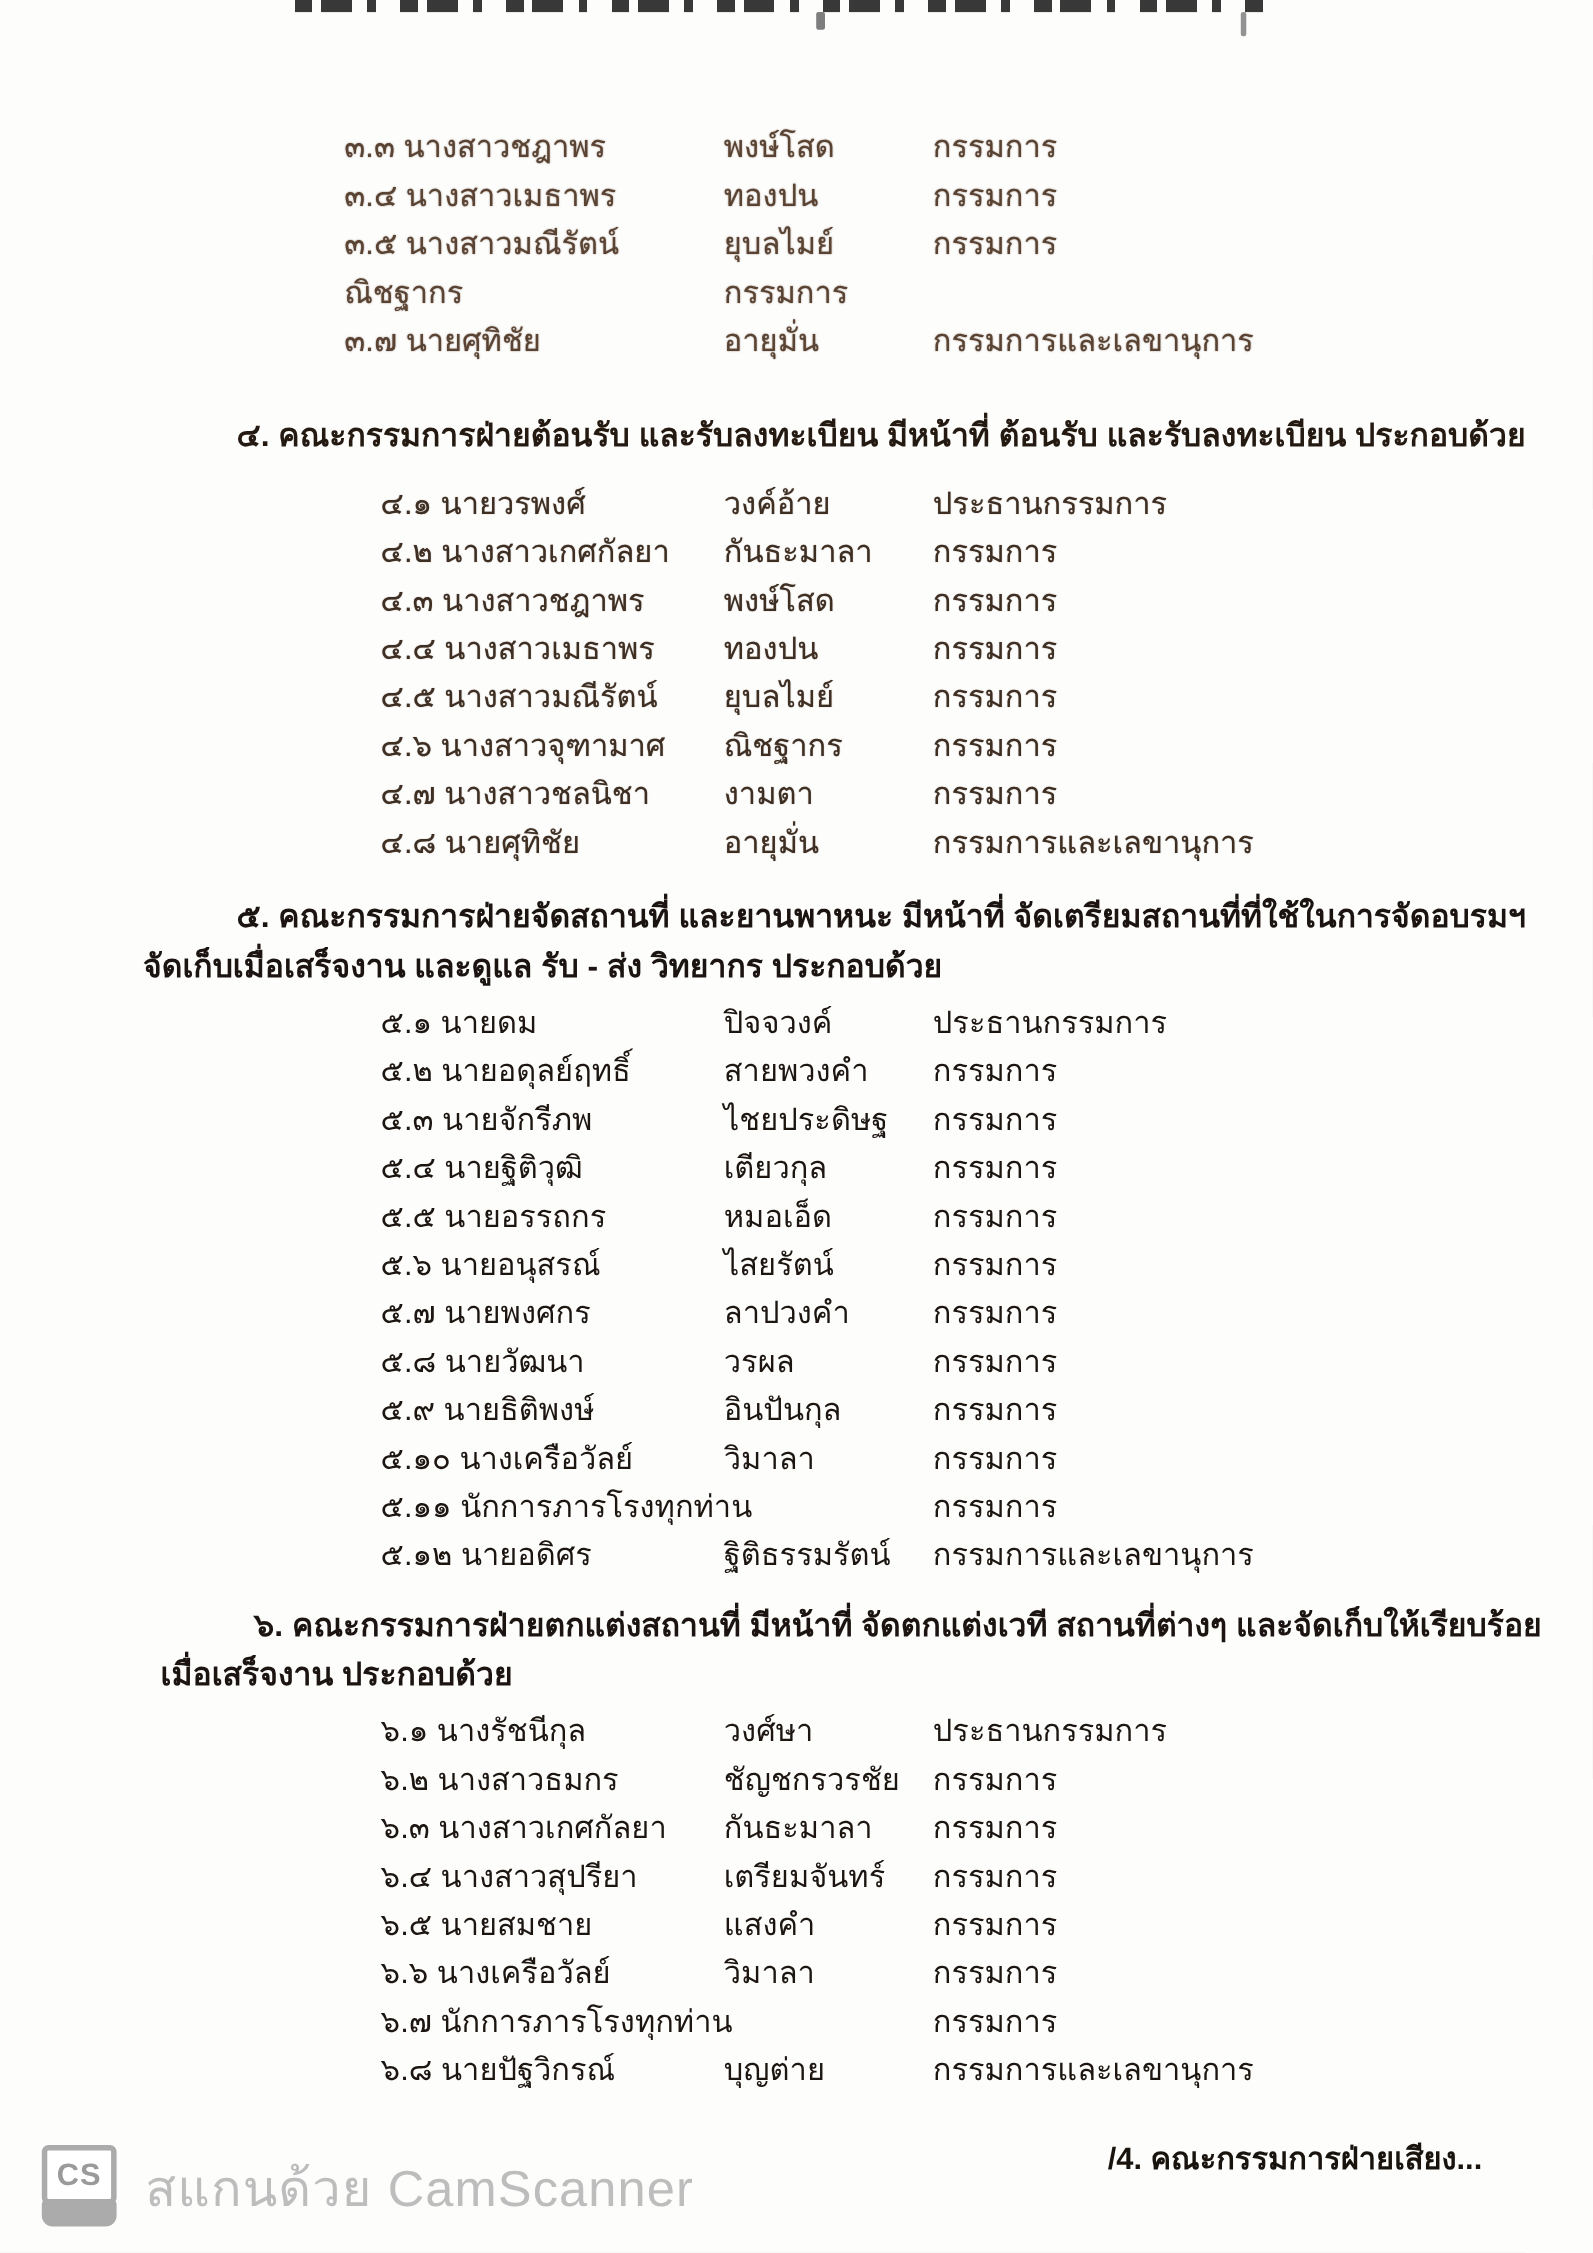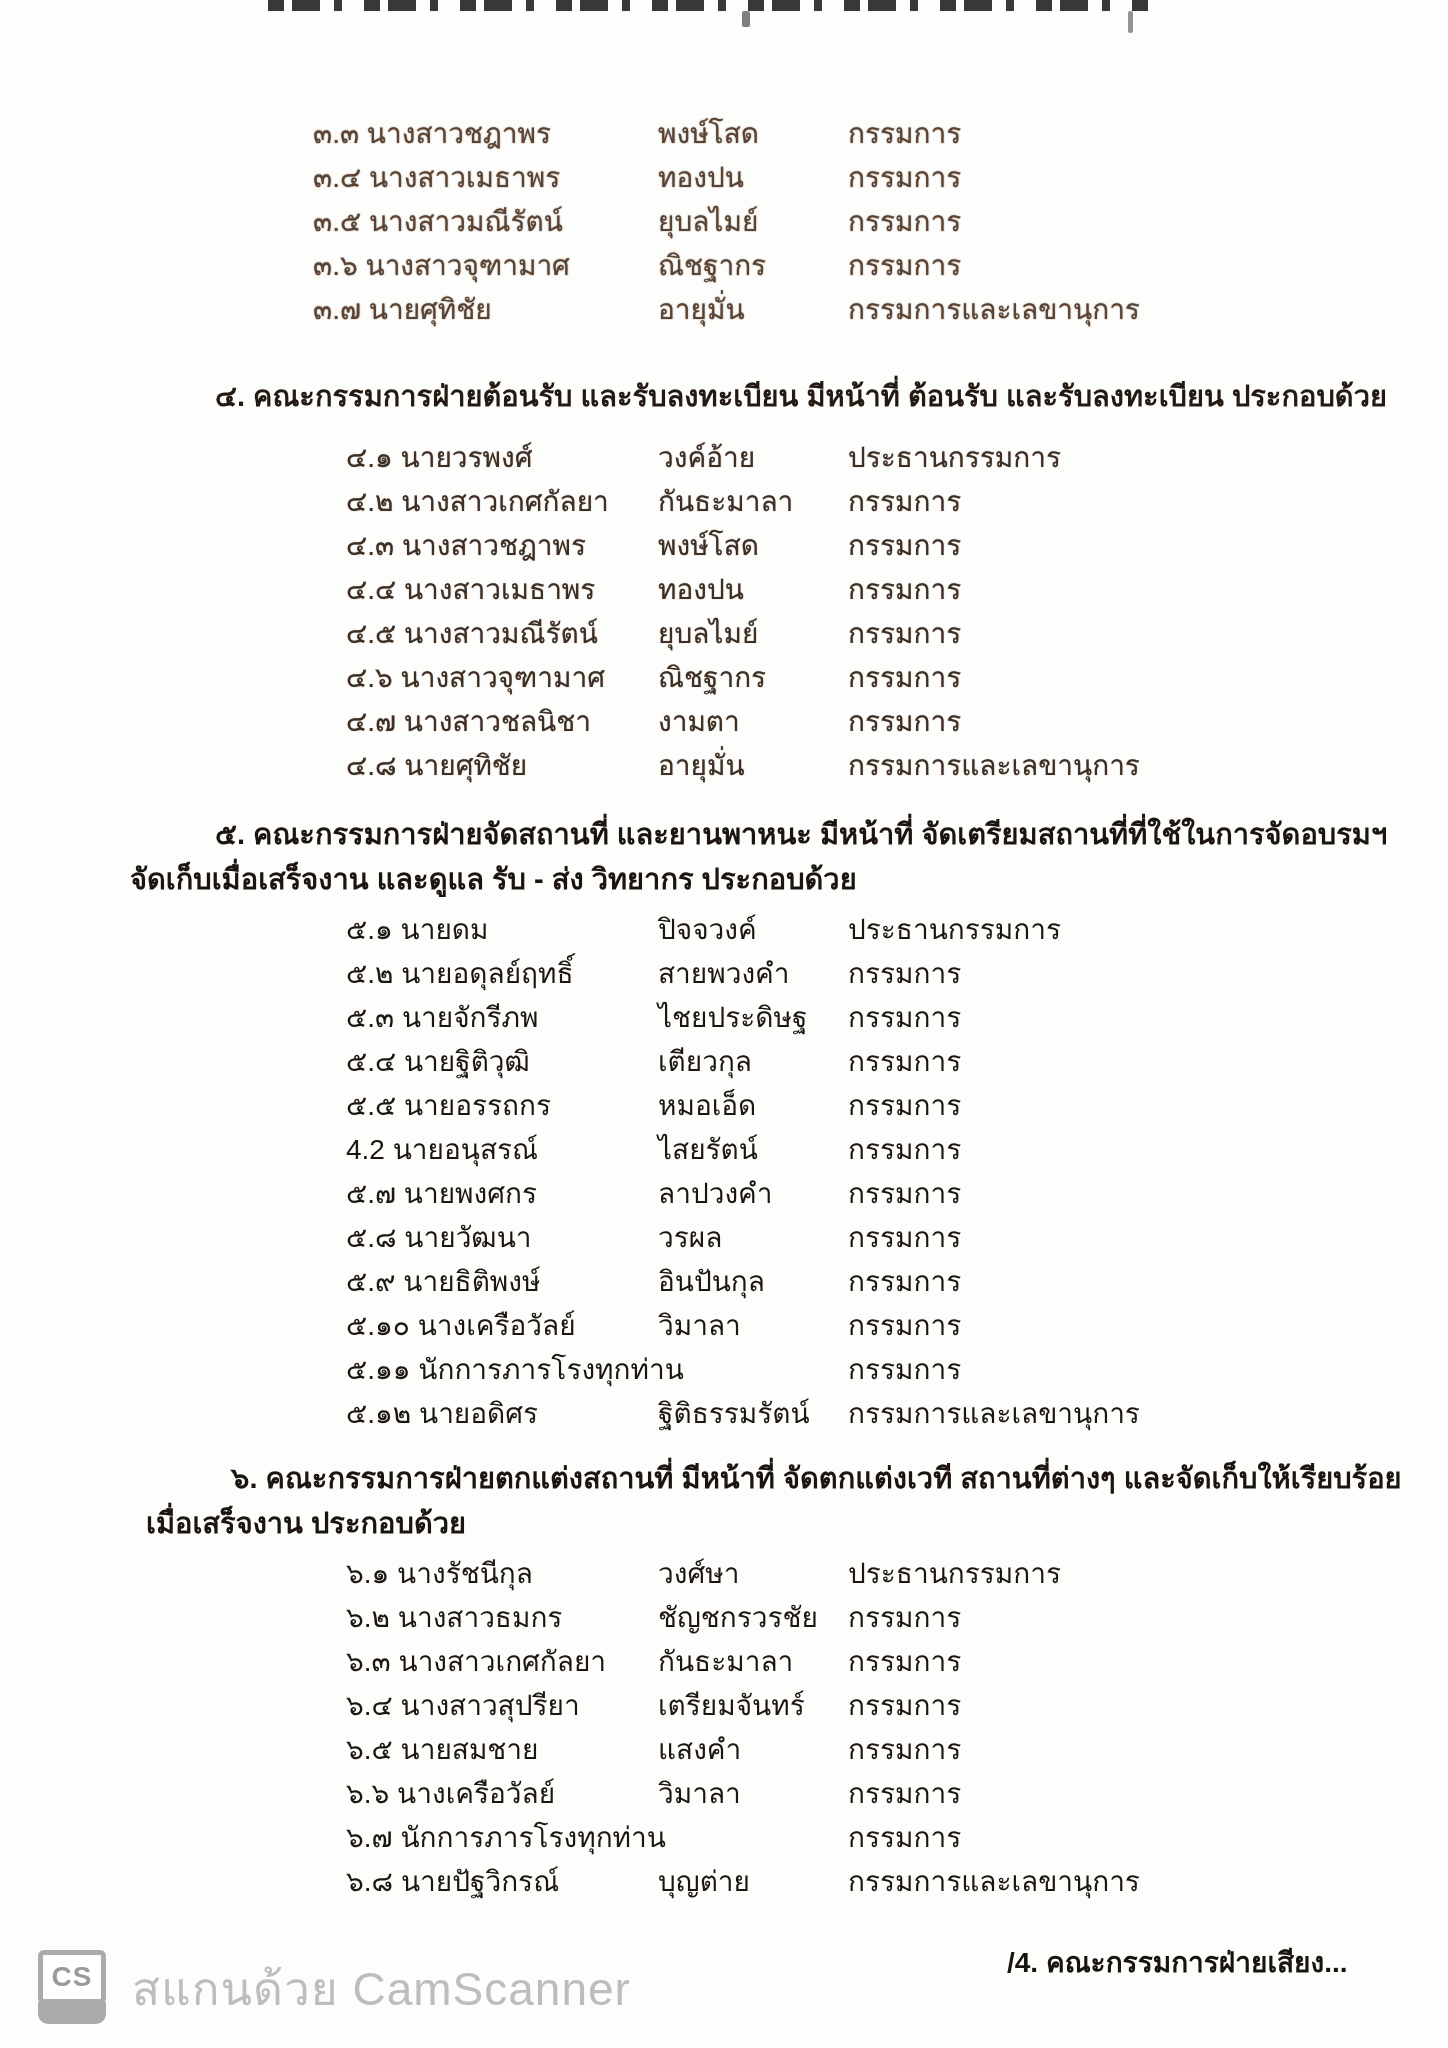--- a/index.html
+++ b/index.html
@@ -103,21 +103,20 @@
           <span class="cell c-name"><span>๓.๔</span> <span>นางสาวเมธาพร</span></span>
           <span class="cell c-surname">ทองปน</span>
           <span class="cell c-role">กรรมการ</span>
         </div>
         <div class="row">
           <span class="cell c-name"><span>๓.๕</span> <span>นางสาวมณีรัตน์</span></span>
           <span class="cell c-surname">ยุบลไมย์</span>
           <span class="cell c-role">กรรมการ</span>
         </div>
         <div class="row">
-          <span class="cell c-name"><span>๓.๖</span> <span>นางสาวจุฑามาศ</span></span>
           <span class="cell c-surname">ณิชฐากร</span>
           <span class="cell c-role">กรรมการ</span>
         </div>
         <div class="row">
           <span class="cell c-name"><span>๓.๗</span> <span>นายศุทิชัย</span></span>
           <span class="cell c-surname">อายุมั่น</span>
           <span class="cell c-role">กรรมการและเลขานุการ</span>
         </div>
       </div>
   </div>
@@ -195,21 +194,21 @@
           <span class="cell c-name"><span>๕.๔</span> <span>นายฐิติวุฒิ</span></span>
           <span class="cell c-surname">เตียวกุล</span>
           <span class="cell c-role">กรรมการ</span>
         </div>
         <div class="row">
           <span class="cell c-name"><span>๕.๕</span> <span>นายอรรถกร</span></span>
           <span class="cell c-surname">หมอเอ็ด</span>
           <span class="cell c-role">กรรมการ</span>
         </div>
         <div class="row">
-          <span class="cell c-name"><span>4.2</span> <span>นายอนุสรณ์</span></span>
+          <span class="cell c-name"><span>๕.๖</span> <span>นายอนุสรณ์</span></span>
           <span class="cell c-surname">ไสยรัตน์</span>
           <span class="cell c-role">กรรมการ</span>
         </div>
         <div class="row">
           <span class="cell c-name"><span>๕.๗</span> <span>นายพงศกร</span></span>
           <span class="cell c-surname">ลาปวงคำ</span>
           <span class="cell c-role">กรรมการ</span>
         </div>
         <div class="row">
           <span class="cell c-name"><span>๕.๘</span> <span>นายวัฒนา</span></span>

